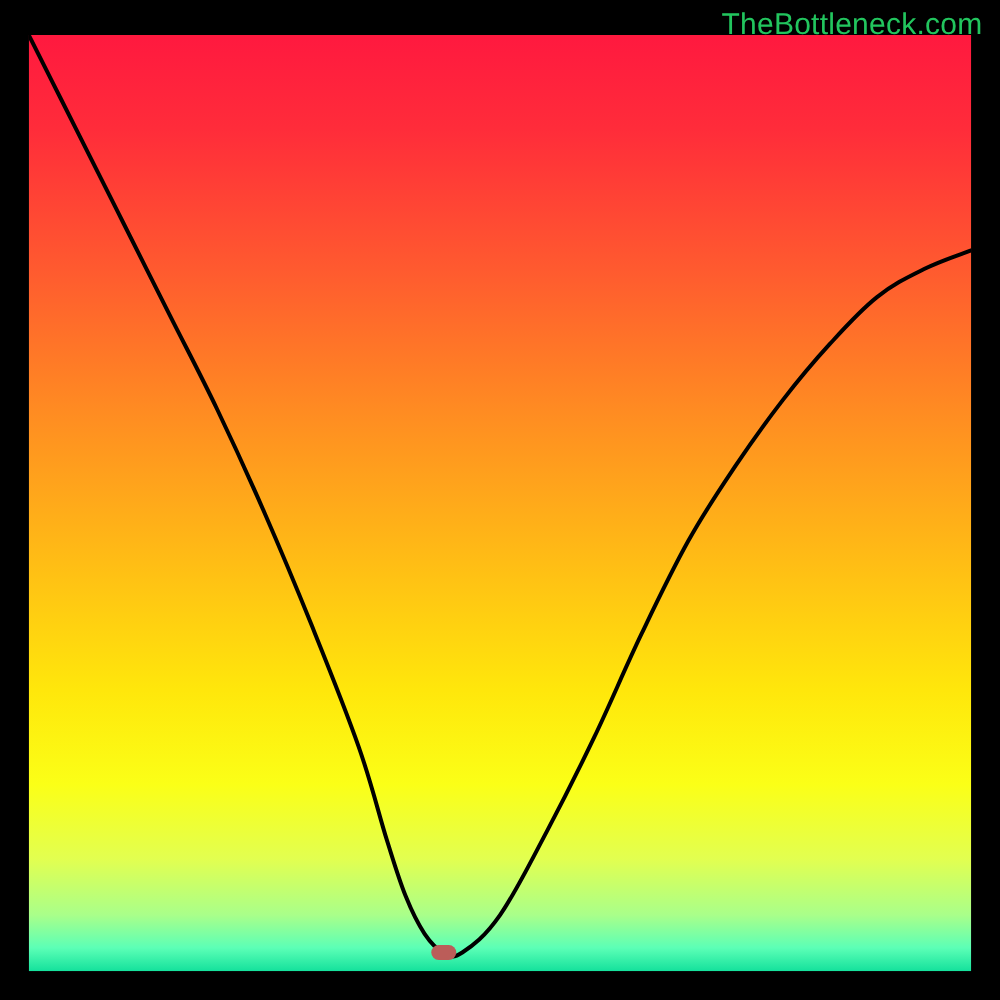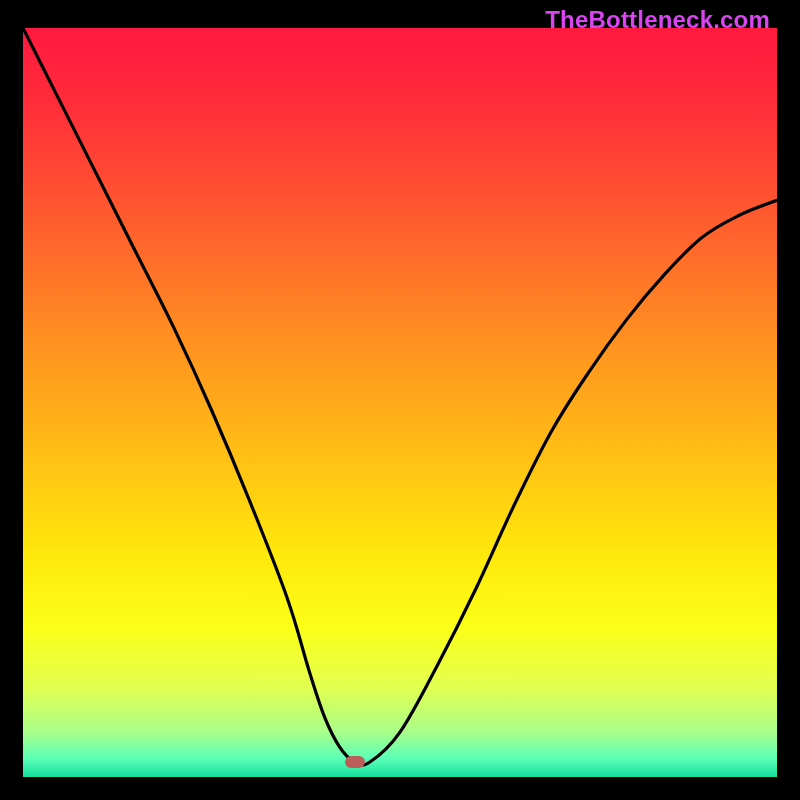--- a/index.html
+++ b/index.html
@@ -13,24 +13,24 @@
   }
   .frame {
     position: relative;
     width: 800px;
     height: 800px;
     background: #000000;
   }
   .watermark {
     position: absolute;
     top: 6px;
-    right: 30px;
-    color: #d946ef;
+    right: 14px;
+    color: #22c55e;
     font-size: 24px;
-    font-weight: 700;
+    font-weight: 400;
     letter-spacing: 0.2px;
     user-select: none;
   }
   svg.plot {
     position: absolute;
     left: 23px;
     top: 28px;
     width: 754px;
     height: 749px;
     display: block;

